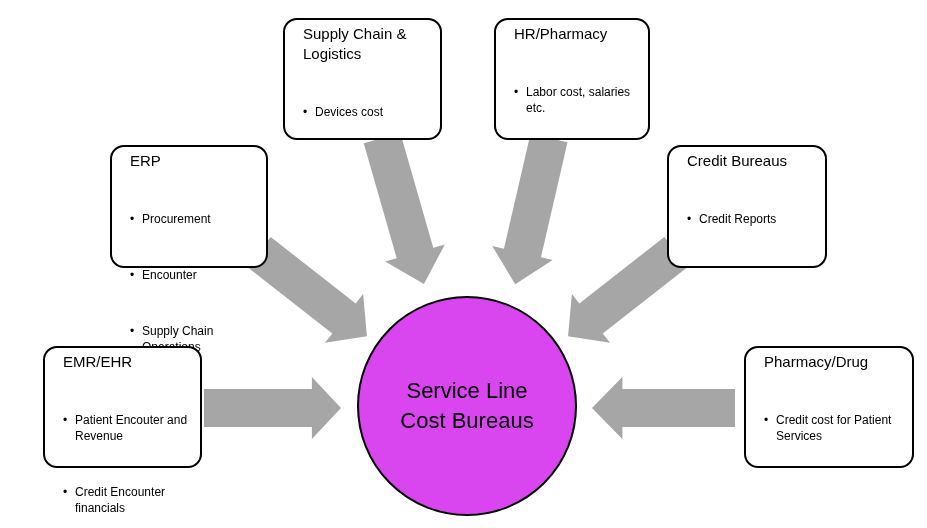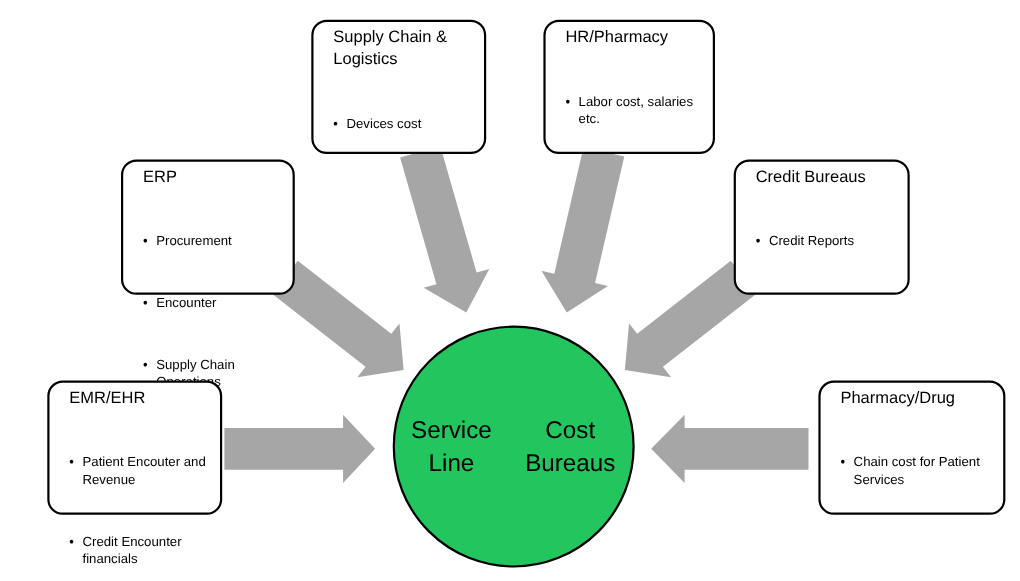--- a/index.html
+++ b/index.html
@@ -51,26 +51,26 @@
     top: 0;
   }
   
   .center-circle {
     position: absolute;
     left: 357px;
     top: 296px;
     width: 220px;
     height: 220px;
     box-sizing: border-box;
-    background: #22c55e;
+    background: #d946ef;
     border: 2.5px solid #000000;
     border-radius: 50%;
     z-index: 2;
     display: flex;
-    flex-direction: row;
+    flex-direction: column;
     align-items: center;
     justify-content: center;
     text-align: center;
   }
   .center-line {
     font-size: 22px;
     line-height: 30px;
   }
   
   .arrow {
@@ -153,21 +153,21 @@
     <div class="node-title">EMR/EHR</div>
     <ul class="bullets">
       <li>Patient Encouter and Revenue</li>
       <li>Credit Encounter financials</li>
     </ul>
   </div>
 
   <div id="node-pharmacy" class="node">
     <div class="node-title">Pharmacy/Drug</div>
     <ul class="bullets">
-      <li>Chain cost for Patient Services</li>
+      <li>Credit cost for Patient Services</li>
     </ul>
   </div>
 
   <div class="center-circle">
     <div class="center-line">Service Line</div>
     <div class="center-line">Cost Bureaus</div>
   </div>
 
 </div>
 

